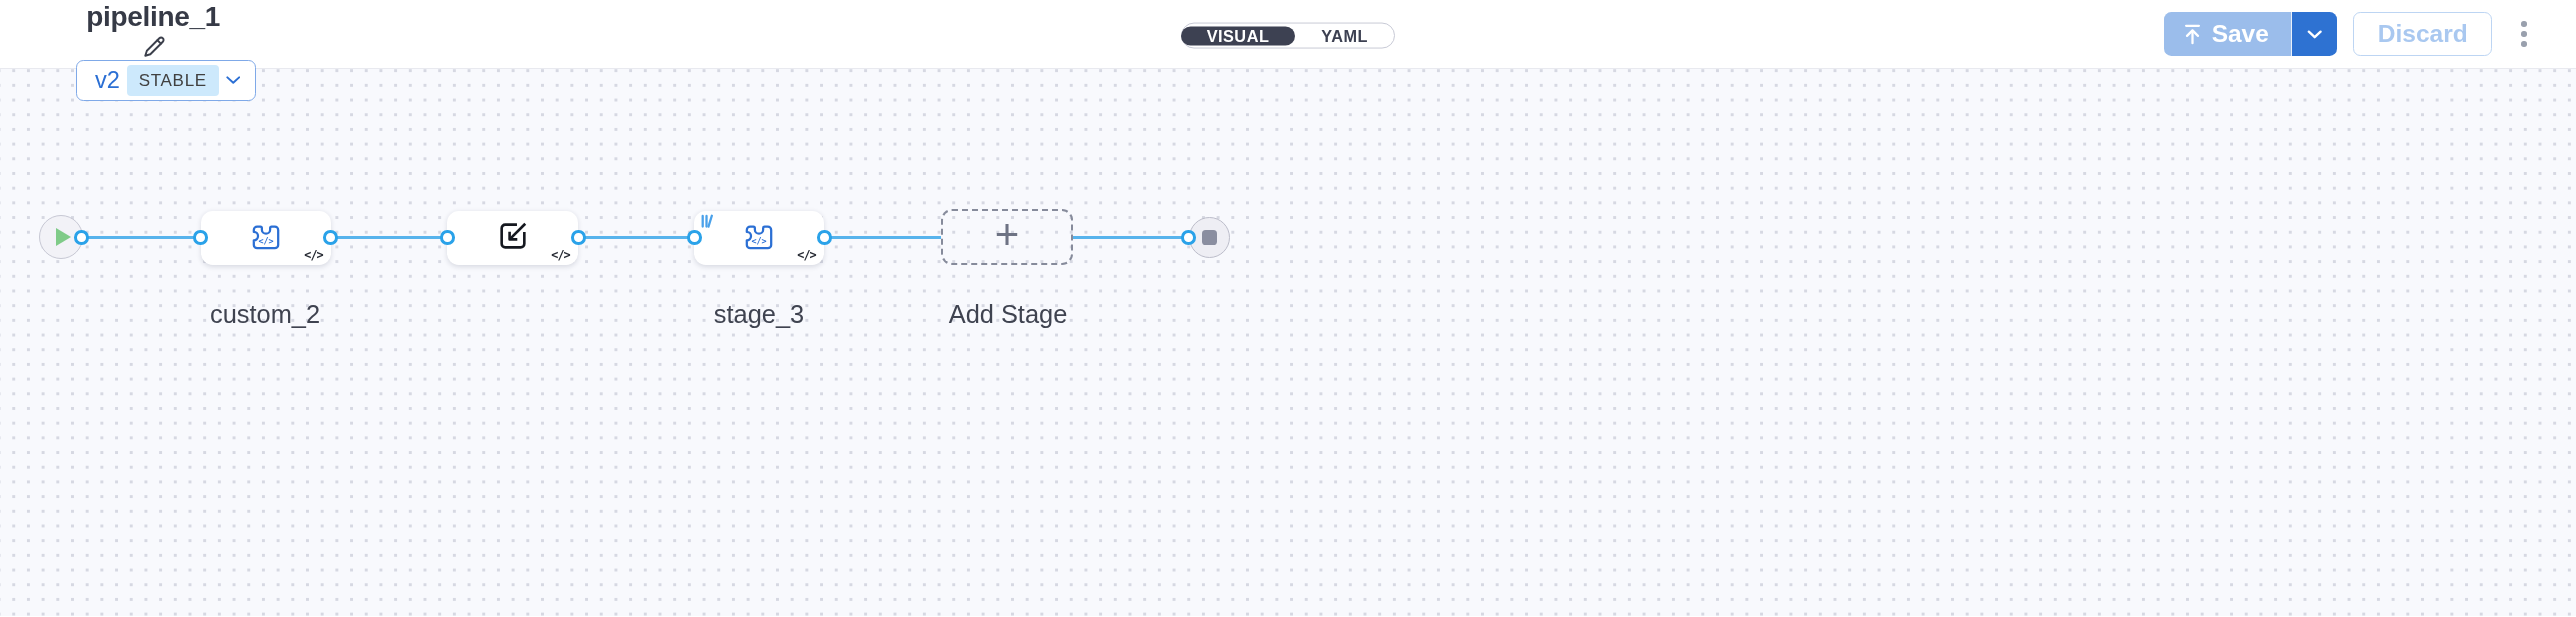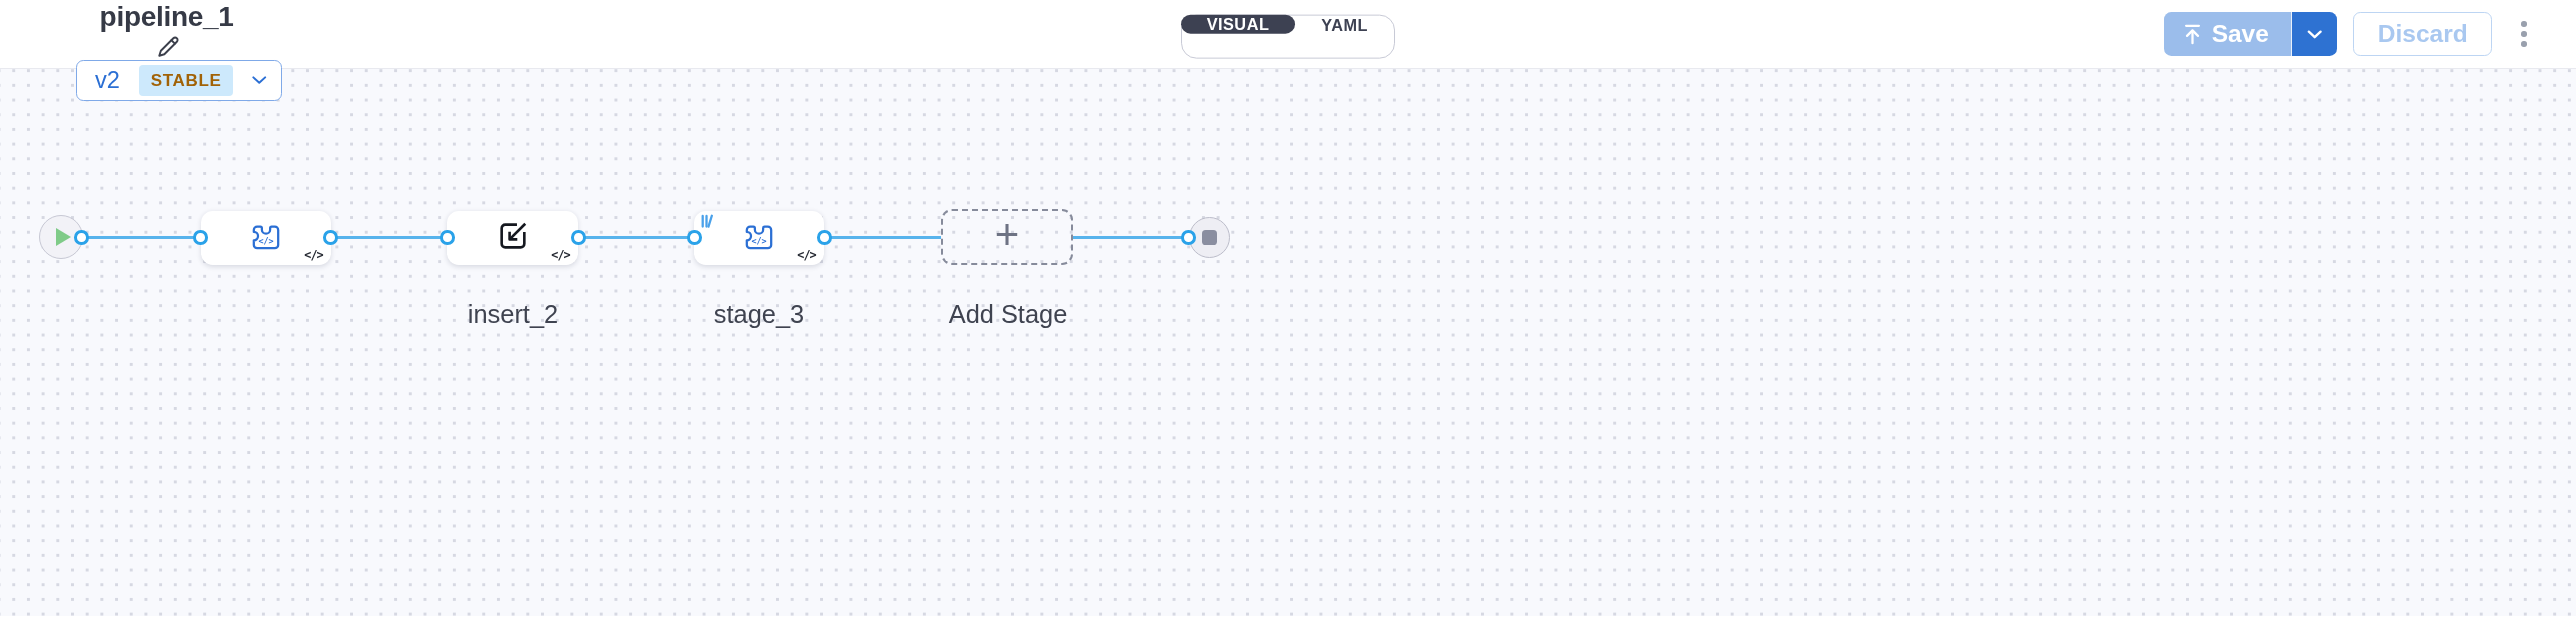--- a/index.html
+++ b/index.html
@@ -12,32 +12,32 @@
     position: relative; height: 69px; background: #ffffff;
     border-bottom: 0.9px solid #e8e9ef;
     display: flex; align-items: center; justify-content: space-between;
     padding: 0 44px 0 38px; z-index: 10;
   }
   .hleft { display: flex; align-items: center; flex-direction: column; }
   .logo-svg { width: 27px; height: 34px; display:block; }
   .page-title { font-size: 28px; font-weight: bold; color: #363a46; letter-spacing: -0.3px; margin-left: 12.7px; }
   .icon-btn { background: none; border: none; cursor: pointer; margin-left: 16.3px; display:flex; align-items:center; }
   .version-btn {
-    margin-left: 38px; height: 41px; display: flex; align-items: center; gap: 19px;
+    margin-left: 38px; height: 41px; display: flex; align-items: center; gap: 7px;
     background: #fff; border: 1.4px solid #7fa9e8; border-radius: 7.3px; padding: 0 14.5px 0 18px; cursor: pointer;
   }
   .vlabel { font-size: 23.6px; color: #2b6fd4; }
   .vbadge {
-    background: #cde9fc; color: #a16207; font-size: 17px; font-weight: bold;
+    background: #cde9fc; color: #404040; font-size: 17px; font-weight: normal;
     letter-spacing: 0.7px; padding: 5.4px 11.8px; border-radius: 4px;
   }
 
   .toggle {
     position: absolute; left: 50%; top: 50%; transform: translate(-50%, -44%);
-    height: 44px; display: flex; align-items: flex-start;
+    height: 26px; display: flex; align-items: center;
     background: #fff; border: 1.4px solid #c8cad6; border-radius: 15.4px;
   }
   .seg {
     border: none; background: transparent; cursor: pointer;
     font-family: "Liberation Sans", sans-serif;
     font-size: 16.3px; font-weight: bold; letter-spacing: 0.5px; color: #3d4152;
     padding: 0 26px; border-radius: 15.4px; display:flex; align-items:center;
   }
   .seg.active { background: #3d4152; color: #ffffff; margin: -1.4px 0 -1.4px -1.4px; }
 
@@ -230,18 +230,18 @@
 
     <div class="connector c1"></div>
     <div class="connector c2"></div>
     <div class="connector c3"></div>
     <div class="connector c4"></div>
     <div class="connector c5"></div>
     <div class="connector c6"></div>
     <div class="connector c7"></div>
     <div class="connector c8"></div>
 
-    <div class="stage-label l2">insert_2</div>
+    <div class="stage-label l1">custom_2</div>
     <div class="stage-label l3">stage_3</div>
     <div class="stage-label l4">Add Stage</div>
   </div>
 </div>
 
 
 </body></html>

